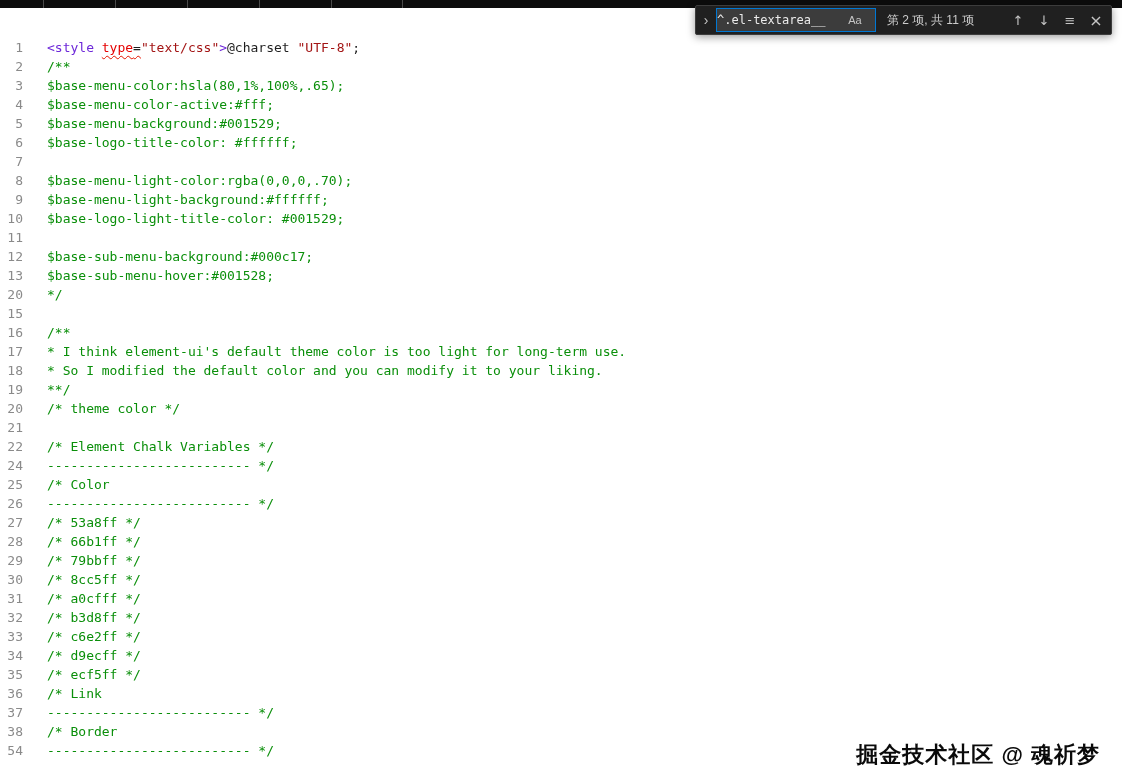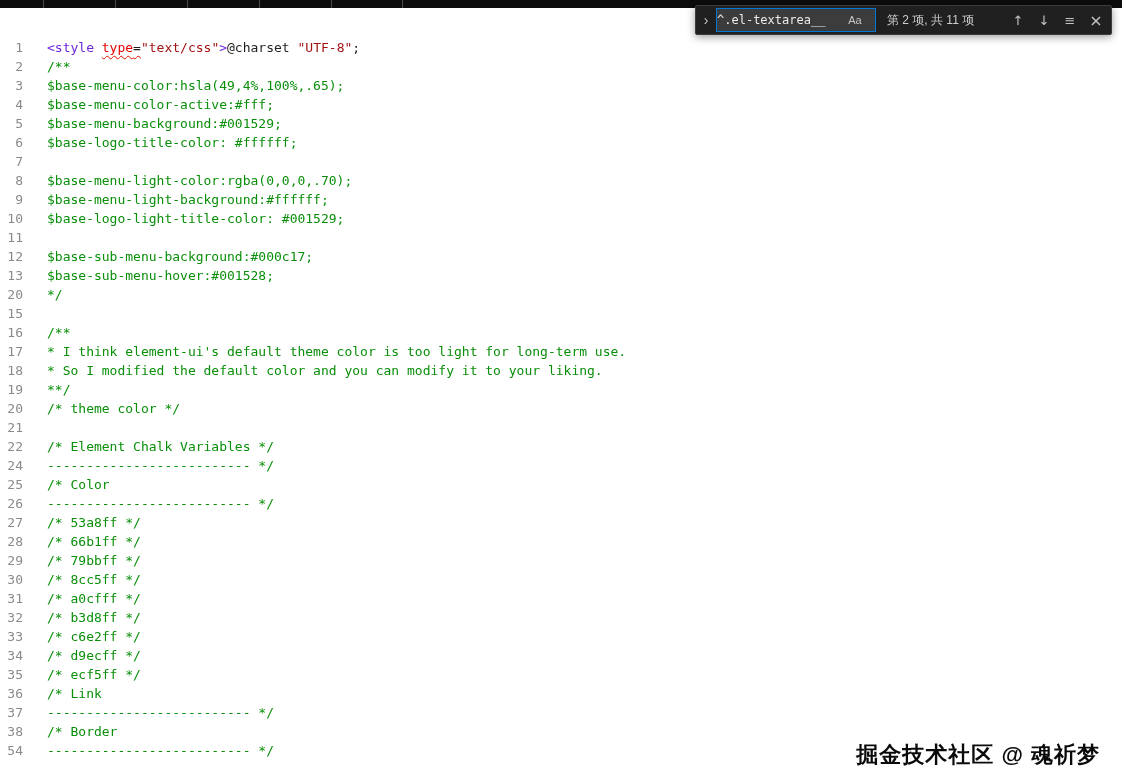--- a/index.html
+++ b/index.html
@@ -93,21 +93,21 @@
   <span class="result-count">第 2 项, 共 11 项</span>
   <span class="icon-btn">↑</span>
   <span class="icon-btn">↓</span>
   <span class="icon-btn">≡</span>
   <span class="icon-btn close">×</span>
 </div>
 
 <div id="code-area">
     <div class="line"><span class="ln">1</span><span class="code"><span class="tag">&lt;style </span><span class="attr sq">type</span><span class="plain sq">=</span><span class="string">"text/css"</span><span class="tag">&gt;</span><span class="plain">@charset </span><span class="string">"UTF-8"</span><span class="plain">;</span></span></div>
     <div class="line"><span class="ln">2</span><span class="code comment">/**</span></div>
-    <div class="line"><span class="ln">3</span><span class="code comment">$base-menu-color:hsla(49,4%,100%,.65);</span></div>
+    <div class="line"><span class="ln">3</span><span class="code comment">$base-menu-color:hsla(80,1%,100%,.65);</span></div>
     <div class="line"><span class="ln">4</span><span class="code comment">$base-menu-color-active:#fff;</span></div>
     <div class="line"><span class="ln">5</span><span class="code comment">$base-menu-background:#001529;</span></div>
     <div class="line"><span class="ln">6</span><span class="code comment">$base-logo-title-color: #ffffff;</span></div>
     <div class="line"><span class="ln">7</span><span class="code"></span></div>
     <div class="line"><span class="ln">8</span><span class="code comment">$base-menu-light-color:rgba(0,0,0,.70);</span></div>
     <div class="line"><span class="ln">9</span><span class="code comment">$base-menu-light-background:#ffffff;</span></div>
     <div class="line"><span class="ln">10</span><span class="code comment">$base-logo-light-title-color: #001529;</span></div>
     <div class="line"><span class="ln">11</span><span class="code"></span></div>
     <div class="line"><span class="ln">12</span><span class="code comment">$base-sub-menu-background:#000c17;</span></div>
     <div class="line"><span class="ln">13</span><span class="code comment">$base-sub-menu-hover:#001528;</span></div>

